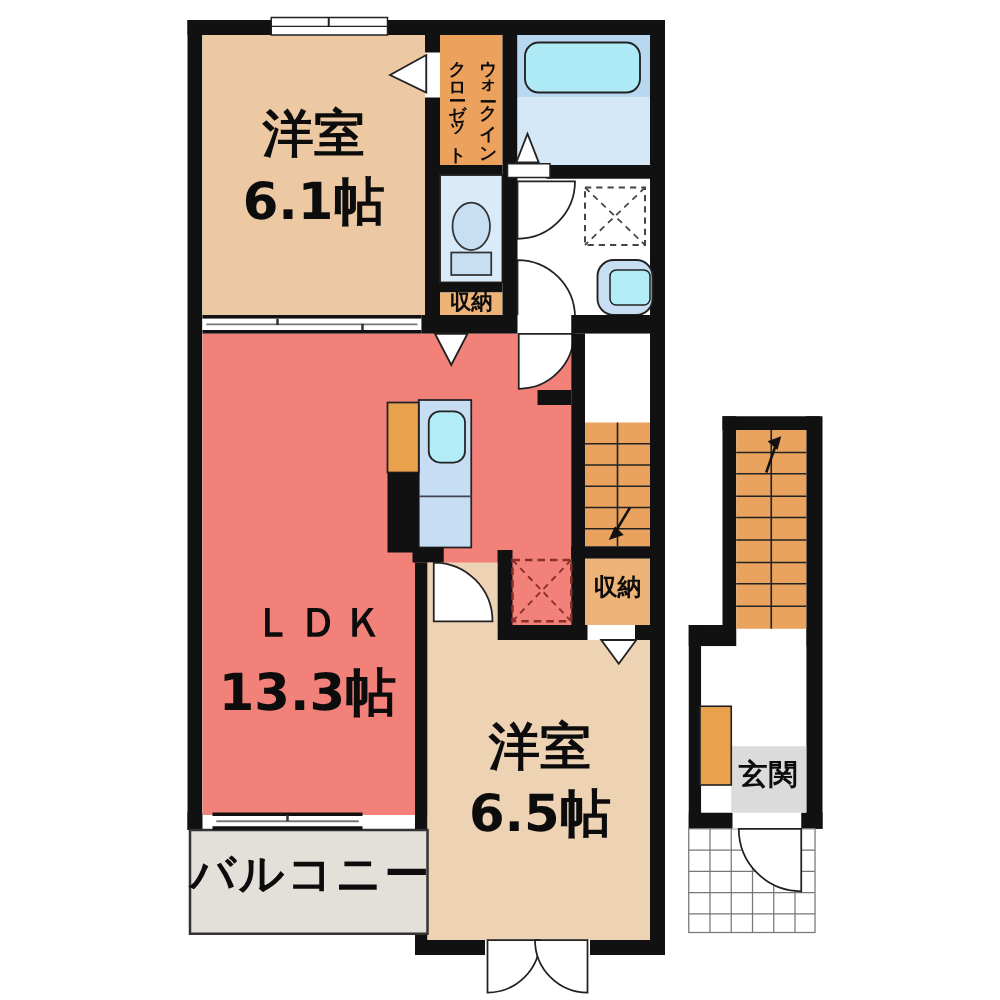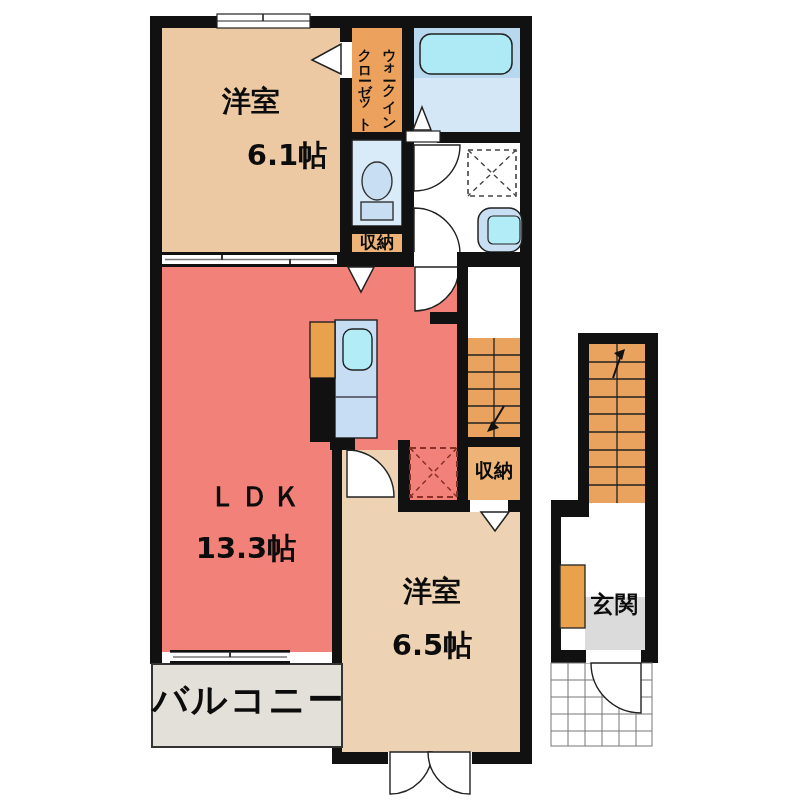--- a/index.html
+++ b/index.html
@@ -1,22 +1,22 @@
 <!DOCTYPE html>
 <html><head>
 <meta charset="utf-8">
 <style>
   html,body{margin:0;padding:0;background:#ffffff;}
   #plan{position:relative;width:800px;height:800px;background:#ffffff;overflow:hidden;
         font-family:"DejaVu Sans",sans-serif;}
   #plan svg{position:absolute;left:0;top:0;}
   .lbl{position:absolute;font-weight:700;color:#0c0c0c;text-align:center;line-height:1.05;
        white-space:nowrap;}
-  .lbl-big{font-size:29px;}
-  .lbl-ldk{font-size:28px;letter-spacing:4px;}
+  .lbl-big{font-size:41px;}
+  .lbl-ldk{font-size:32px;letter-spacing:4px;}
   .lbl-mid{font-size:36px;letter-spacing:2px;}
   .lbl-small{font-size:17px;}
   .lbl-small2{font-size:19px;}
   .lbl-genkan{font-size:23px;letter-spacing:1px;}
   .wic{writing-mode:vertical-rl;font-size:14px;font-weight:700;letter-spacing:1px;
        line-height:1.75;text-align:center;color:#0c0c0c;}
   .wic span{display:block;}
 </style>
 </head>
 <body>
@@ -183,33 +183,33 @@
     <line x1="551" y1="680" x2="652" y2="680" stroke="#777" stroke-width="1"></line>
     <line x1="551" y1="697" x2="652" y2="697" stroke="#777" stroke-width="1"></line>
     <line x1="551" y1="714" x2="652" y2="714" stroke="#777" stroke-width="1"></line>
     <line x1="551" y1="731" x2="652" y2="731" stroke="#777" stroke-width="1"></line>
   </g>
   <rect x="586" y="650" width="55" height="13" fill="#ffffff"></rect>
   <path d="M 641 663 L 591 663 A 50 50 0 0 0 641 713 Z" fill="#ffffff" stroke="#222" stroke-width="1.4"></path>
 </svg>
 
   <div class="lbl lbl-big" style="left:162px;top:86px;width:178px;">洋室</div>
-  <div class="lbl lbl-big" style="left:162px;top:140px;width:178px;padding-left:36px;">6.1帖</div>
+  <div class="lbl lbl-big" style="left:162px;top:140px;width:178px;">6.1帖</div>
 
   <div class="wic" style="position:absolute;left:352px;top:34px;width:50px;height:96px;">
     <span>ウォークイン</span>
     <span>クローゼット</span>
   </div>
 
   <div class="lbl lbl-small" style="left:350px;top:234px;width:54px;">収納</div>
 
   <div class="lbl lbl-ldk" style="left:164px;top:482px;width:186px;">ＬＤＫ</div>
   <div class="lbl lbl-big" style="left:148px;top:533px;width:196px;">13.3帖</div>
 
   <div class="lbl lbl-big" style="left:347px;top:576px;width:170px;">洋室</div>
   <div class="lbl lbl-big" style="left:347px;top:630px;width:170px;">6.5帖</div>
 
   <div class="lbl lbl-mid" style="left:152px;top:681px;width:190px;">バルコニー</div>
 
   <div class="lbl lbl-small2" style="left:466px;top:461px;width:56px;">収納</div>
 
-  <div class="lbl lbl-genkan" style="left:584px;top:592px;width:62px;text-align:center;">玄関</div>
+  <div class="lbl lbl-genkan" style="left:584px;top:608px;width:62px;text-align:center;">玄関</div>
 </div>
 
 </body></html>

